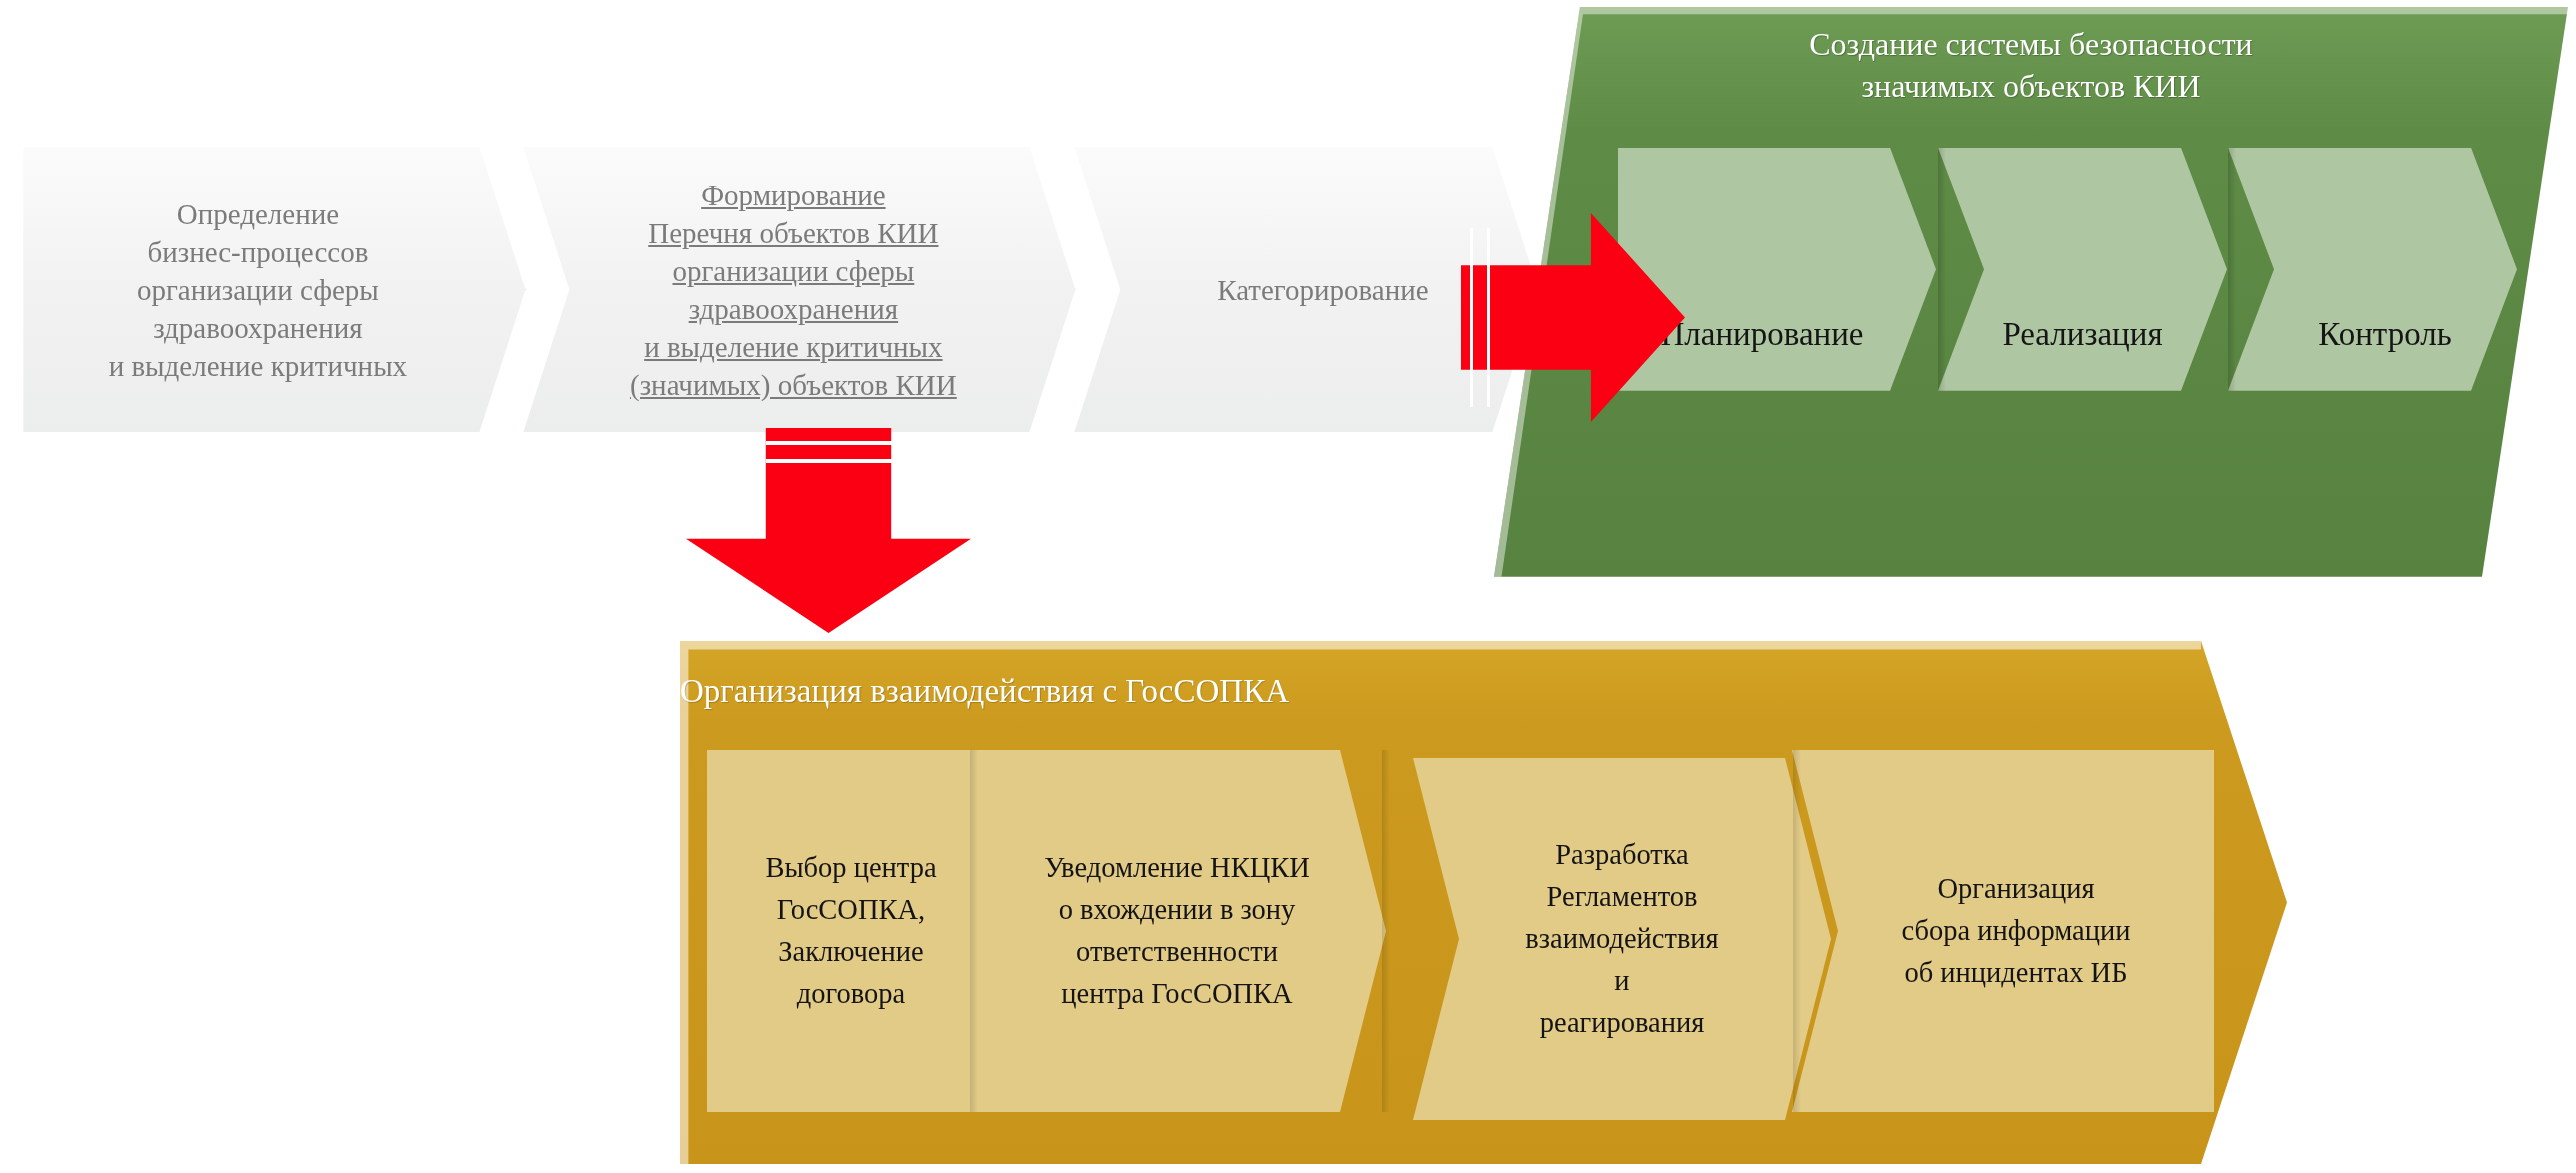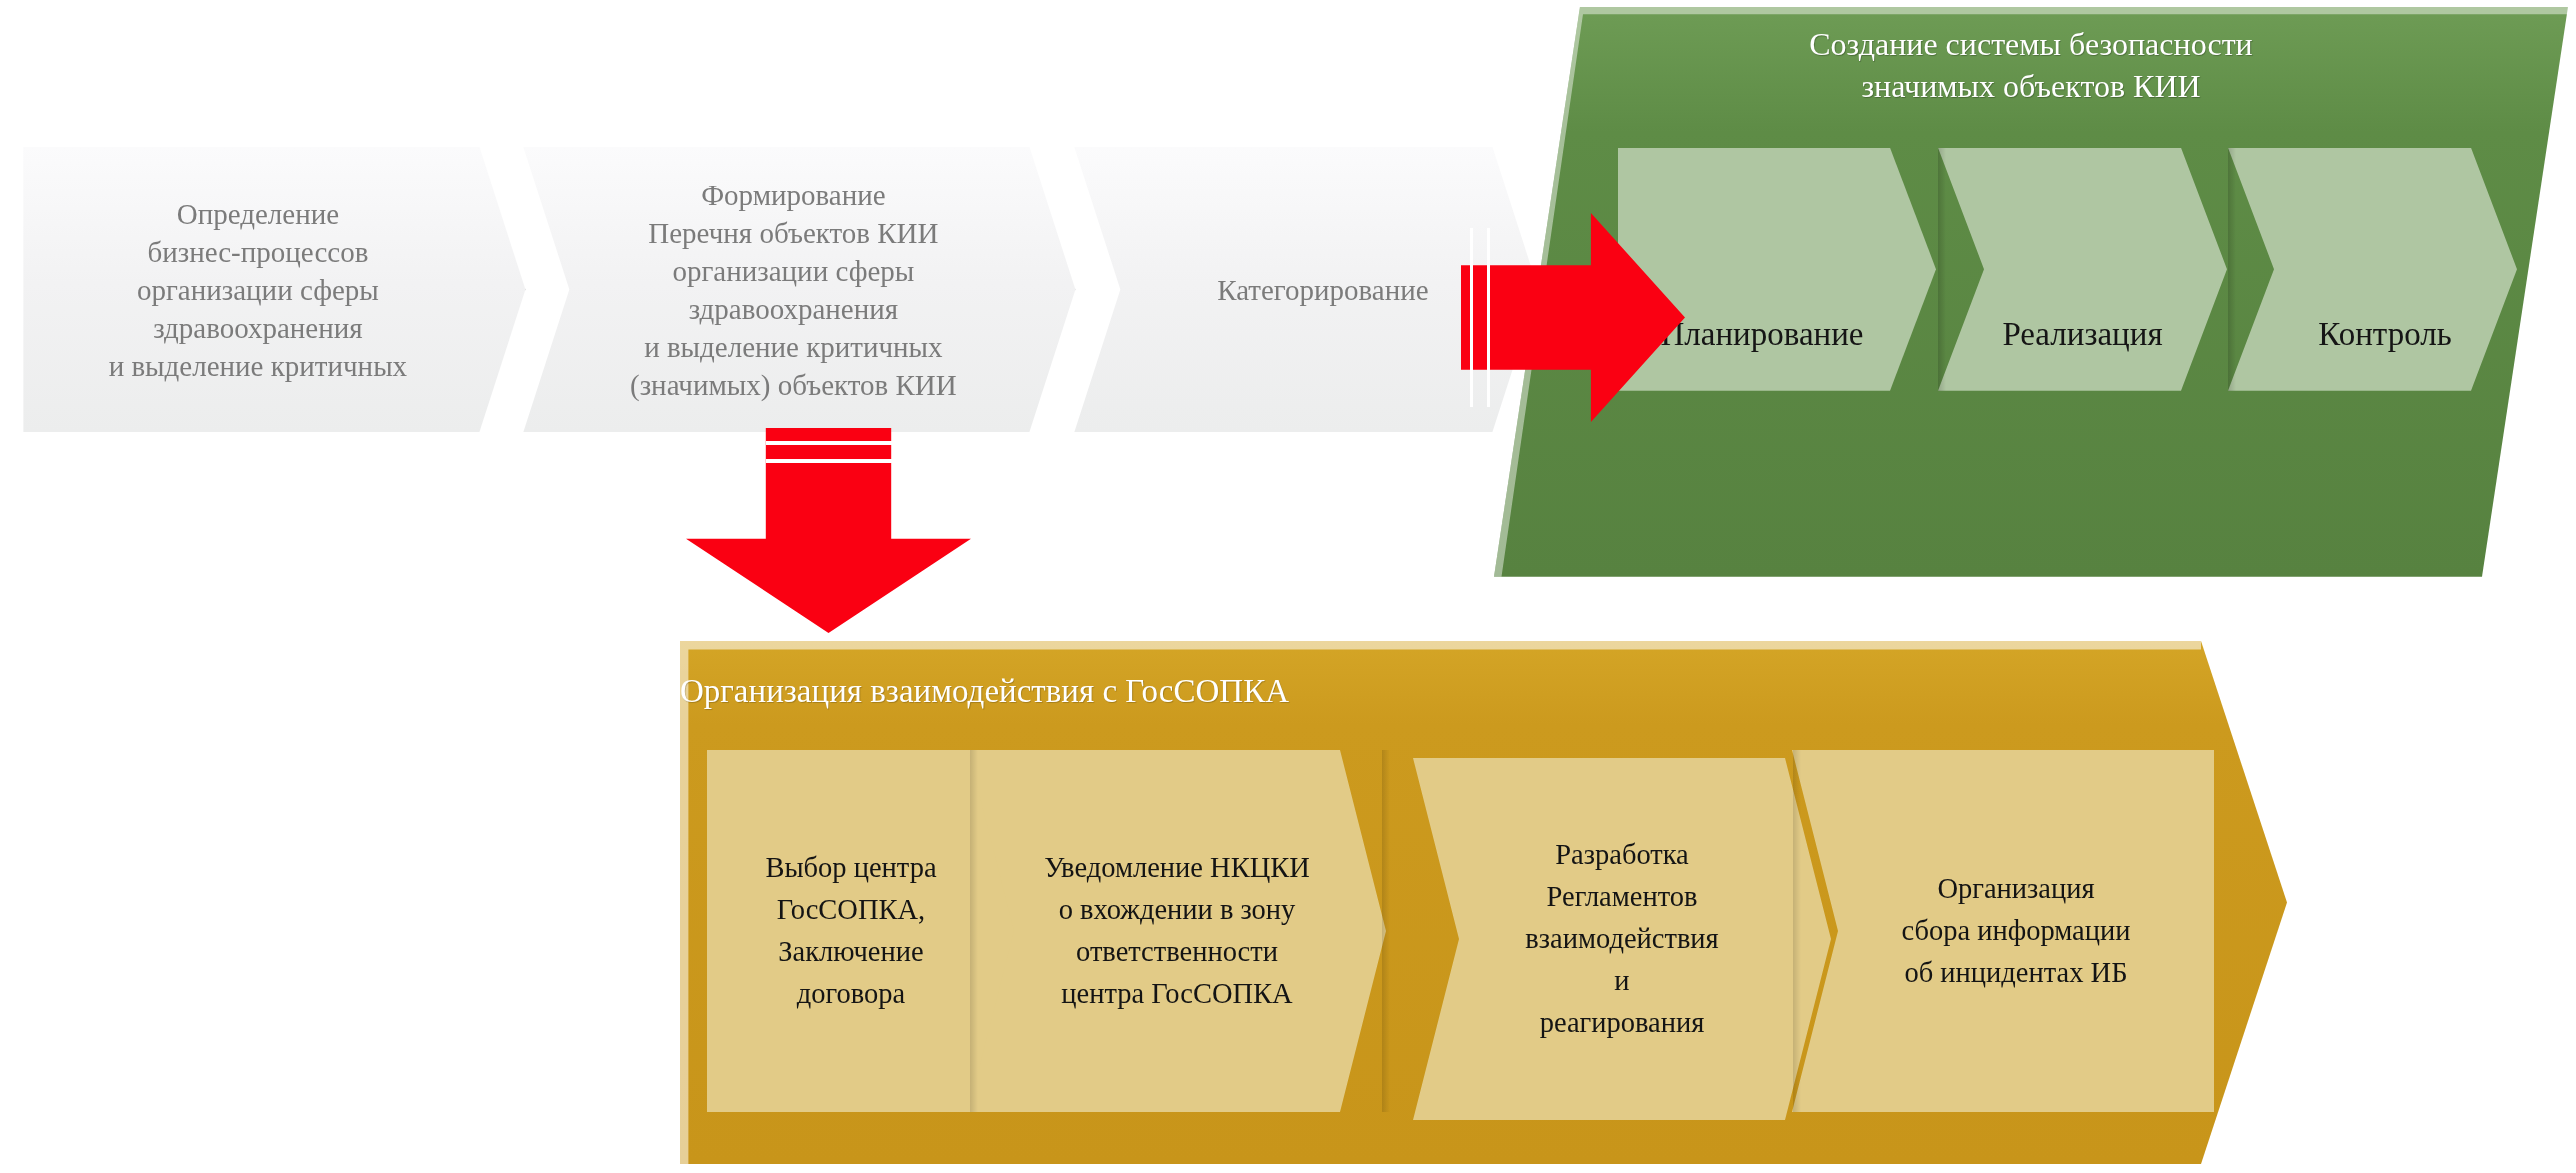--- a/index.html
+++ b/index.html
@@ -52,21 +52,21 @@
     width: 502px;
     clip-path: polygon(0 0, 456px 0, 502px 50%, 456px 100%, 0 100%);
   }
   #gray-chev-1 .label { margin-right: 33px; }
   
   #gray-chev-2 {
     left: 500px;
     width: 552px;
     clip-path: polygon(0 0, 506px 0, 552px 50%, 506px 100%, 0 100%, 46px 50%);
   }
-  #gray-chev-2 .label { margin-left: 10px; margin-right: 22px; }
+  #gray-chev-2 .label { margin-left: 10px; margin-right: 22px; text-decoration: underline; }
   
   #gray-chev-3 {
     left: 1051px;
     width: 464px;
     clip-path: polygon(0 0, 418px 0, 464px 50%, 418px 100%, 0 100%, 46px 50%);
   }
   #gray-chev-3 .label { margin-left: 33px; }
 
   
   .gray-sep {

